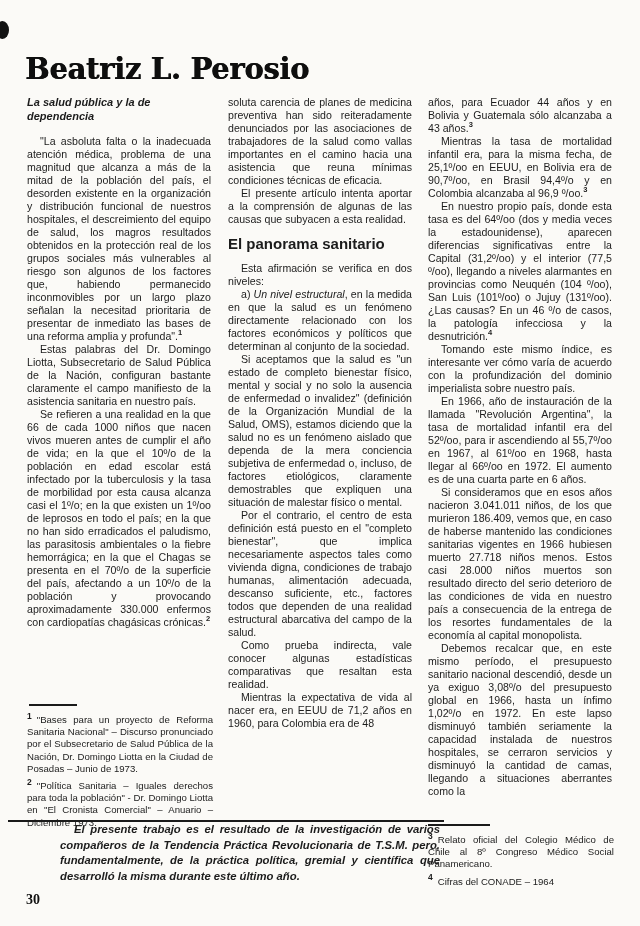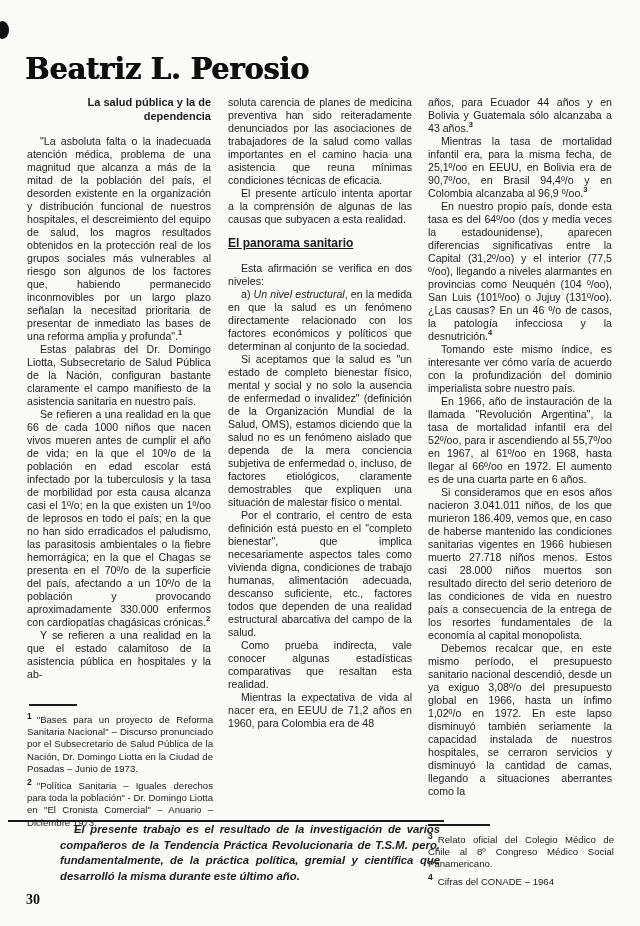--- a/index.html
+++ b/index.html
@@ -46,28 +46,28 @@
     font-size:10.6px;line-height:13px;
     text-align:justify;
   }
   .col-1{left:27px;}
   .col-2{left:228px;}
   .col-3{left:428px;}
   .col h3{
     margin:0 0 12px 0;
     font-size:11px;line-height:13.5px;
     font-weight:bold;
-    text-align:right;
+    text-align:left;
+    font-style:italic;
   }
   .col h4{
     margin:11px 0 11px 0;
-    font-size:12px;line-height:13.5px;
+    font-size:15px;line-height:13.5px;
     font-weight:bold;
     text-align:left;
-    text-decoration:underline;
   }
   .col p{margin:0;text-indent:13px;}
   .col p.noindent{text-indent:0;}
   sup.mk{
     font-size:7.5px;line-height:0;vertical-align:super;font-weight:bold;
   }
   .footnote-block{
     position:absolute;width:186px;
     font-size:9.6px;line-height:12.2px;
     text-align:justify;
@@ -109,21 +109,20 @@
 
   <div class="ink-blob"></div>
 
   <h2 class="author">Beatriz L. Perosio</h2>
 
   <div class="col col-1">
     <h3><span>La salud pública y la de</span><br><span>dependencia</span></h3>
     <p><span>"La asboluta falta o la inadecuada atención médica, problema de una magnitud que alcanza a más de la mitad de la población del país, el desorden existente en la organización y distribución funcional de nuestros hospitales, el descreimiento del equipo de salud, los magros resultados obtenidos en la protección real de los grupos sociales más vulnerables al riesgo son algunos de los factores que, habiendo permanecido inconmovibles por un largo plazo señalan la necesitad prioritaria de presentar de inmediato las bases de una reforma amplia y profunda".</span><sup class="mk">1</sup></p>
     <p><span>Estas palabras del Dr. Domingo Liotta, Subsecretario de Salud Pública de la Nación, configuran bastante claramente el campo manifiesto de la asistencia sanitaria en nuestro país.</span></p>
     <p><span>Se refieren a una realidad en la que 66 de cada 1000 niños que nacen vivos mueren antes de cumplir el año de vida; en la que el 10º/o de la población en edad escolar está infectado por la tuberculosis y la tasa de morbilidad por esta causa alcanza casi el 1º/o; en la que existen un 1º/oo de leprosos en todo el país; en la que no han sido erradicados el paludismo, las parasitosis ambientales o la fiebre hemorrágica; en la que el Chagas se presenta en el 70º/o de la superficie del país, afectando a un 10º/o de la población y provocando aproximadamente 330.000 enfermos con cardiopatías chagásicas crónicas.</span><sup class="mk">2</sup></p>
-    <p><span>Y se refieren a una realidad en la que el estado calamitoso de la asistencia pública en hospitales y la ab-</span></p>
   </div>
 
   <div class="col col-2">
     <p class="noindent"><span>soluta carencia de planes de medicina preventiva han sido reiteradamente denunciados por las asociaciones de trabajadores de la salud como vallas importantes en el camino hacia una asistencia que reuna mínimas condiciones técnicas de eficacia.</span></p>
     <p><span>El presente artículo intenta aportar a la comprensión de algunas de las causas que subyacen a esta realidad.</span></p>
     <h4>El panorama sanitario</h4>
     <p><span>Esta afirmación se verifica en dos niveles:</span></p>
     <p><span>a) </span><i>Un nivel estructural</i><span>, en la medida en que la salud es un fenómeno directamente relacionado con los factores económicos y políticos que determinan al conjunto de la sociedad.</span></p>
     <p><span>Si aceptamos que la salud es "un estado de completo bienestar físico, mental y social y no solo la ausencia de enfermedad o invalidez" (definición de la Organización Mundial de la Salud, OMS), estamos diciendo que la salud no es un fenómeno aislado que dependa de la mera conciencia subjetiva de enfermedad o, incluso, de factores etiológicos, claramente demostrables que expliquen una situación de malestar físico o mental.</span></p>
     <p><span>Por el contrario, el centro de esta definición está puesto en el "completo bienestar", que implica necesariamente aspectos tales como vivienda digna, condiciones de trabajo humanas, alimentación adecuada, descanso suficiente, etc., factores todos que dependen de una realidad estructural abarcativa del campo de la salud.</span></p>

